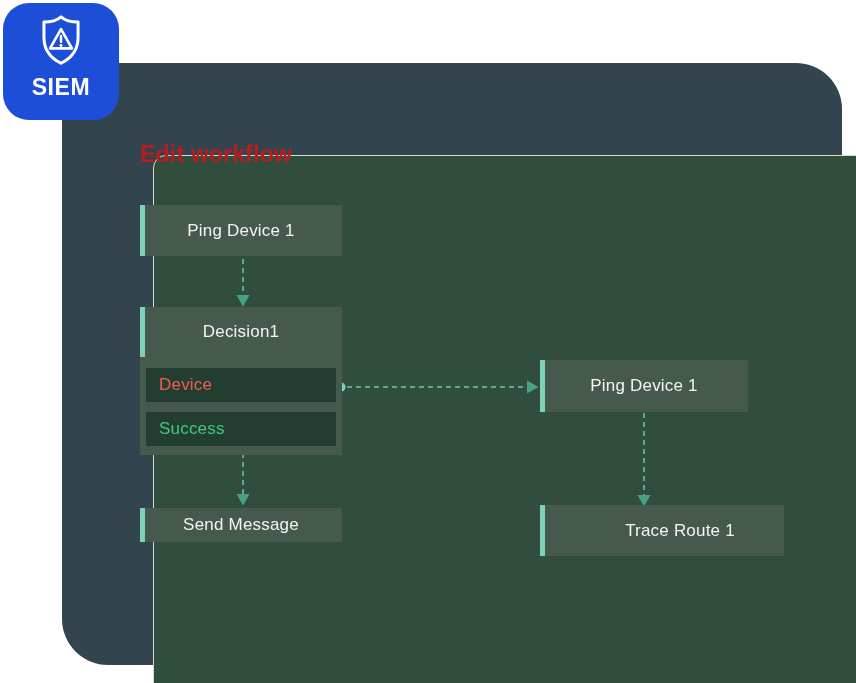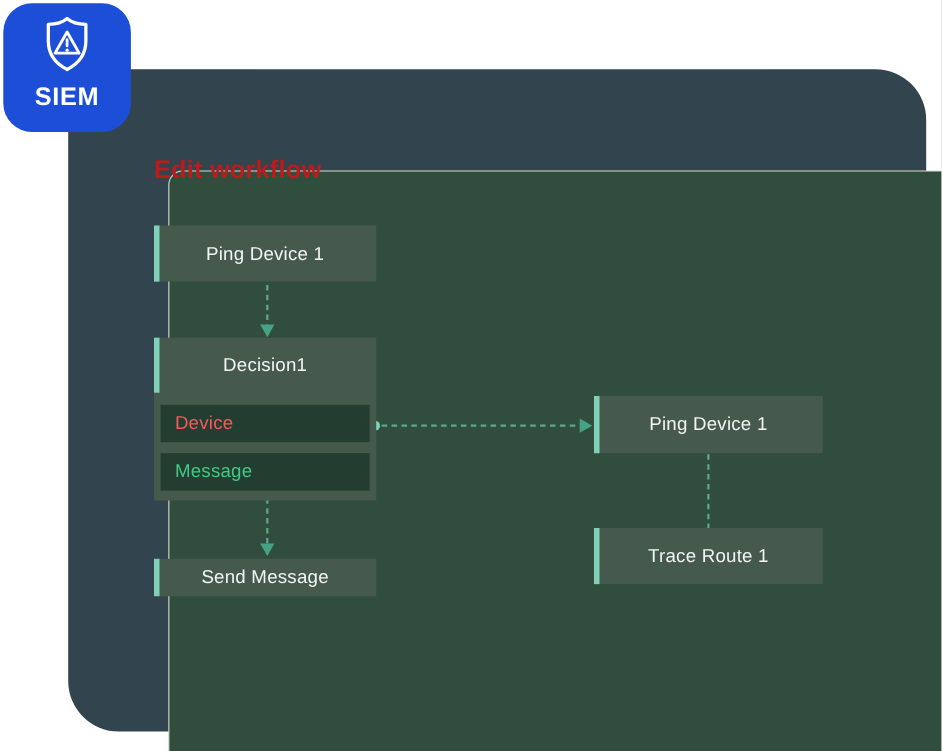--- a/index.html
+++ b/index.html
@@ -16,21 +16,21 @@
   .page-title{position:absolute;left:140px;top:140px;margin:0;
               font-size:23px;line-height:28px;font-weight:700;color:#b91c1c;letter-spacing:.2px;}
 
   
   .node{position:absolute;background:#46594d;display:flex;align-items:center;justify-content:center;}
   .accent{position:absolute;left:0;top:0;bottom:0;width:5px;background:#7fd2b8;}
   .node-label{color:#f2f5f1;font-size:17px;font-weight:400;letter-spacing:.2px;}
   .n-ping-left {left:140px;top:205px;width:202px;height:51px;}
   .n-send      {left:140px;top:508px;width:202px;height:34px;}
   .n-ping-right{left:540px;top:360px;width:208px;height:52px;}
-  .n-trace     {left:540px;top:480px;width:208px;height:51px;}
+  .n-trace     {left:540px;top:505px;width:208px;height:51px;padding-left:36px;}
 
   .decision-group{position:absolute;left:140px;top:307px;width:202px;height:148px;background:#46594d;}
   .decision-header{position:relative;height:50px;display:flex;align-items:center;justify-content:center;}
   .branch{position:relative;margin:0 6px;height:34px;background:#233e31;
           display:flex;align-items:center;padding-left:13px;box-sizing:border-box;}
   .branch span{font-size:17px;font-weight:400;letter-spacing:.2px;}
   .branch-failure{margin-top:11px;}
   .branch-success{margin-top:10px;}
 
   
@@ -80,21 +80,21 @@
 
   <div class="decision-group">
     <div class="decision-header">
       <span class="accent"></span>
       <span class="node-label">Decision1</span>
     </div>
     <div class="branch branch-failure">
       <span style="color: rgb(240, 92, 87);">Device</span>
     </div>
     <div class="branch branch-success">
-      <span style="color: rgb(65, 201, 133);">Message</span>
+      <span style="color: rgb(65, 201, 133);">Success</span>
     </div>
   </div>
 
   <div class="node n-send">
     <span class="accent"></span>
     <span class="node-label">Send Message</span>
   </div>
 
   <div class="node n-ping-right">
     <span class="accent"></span>

